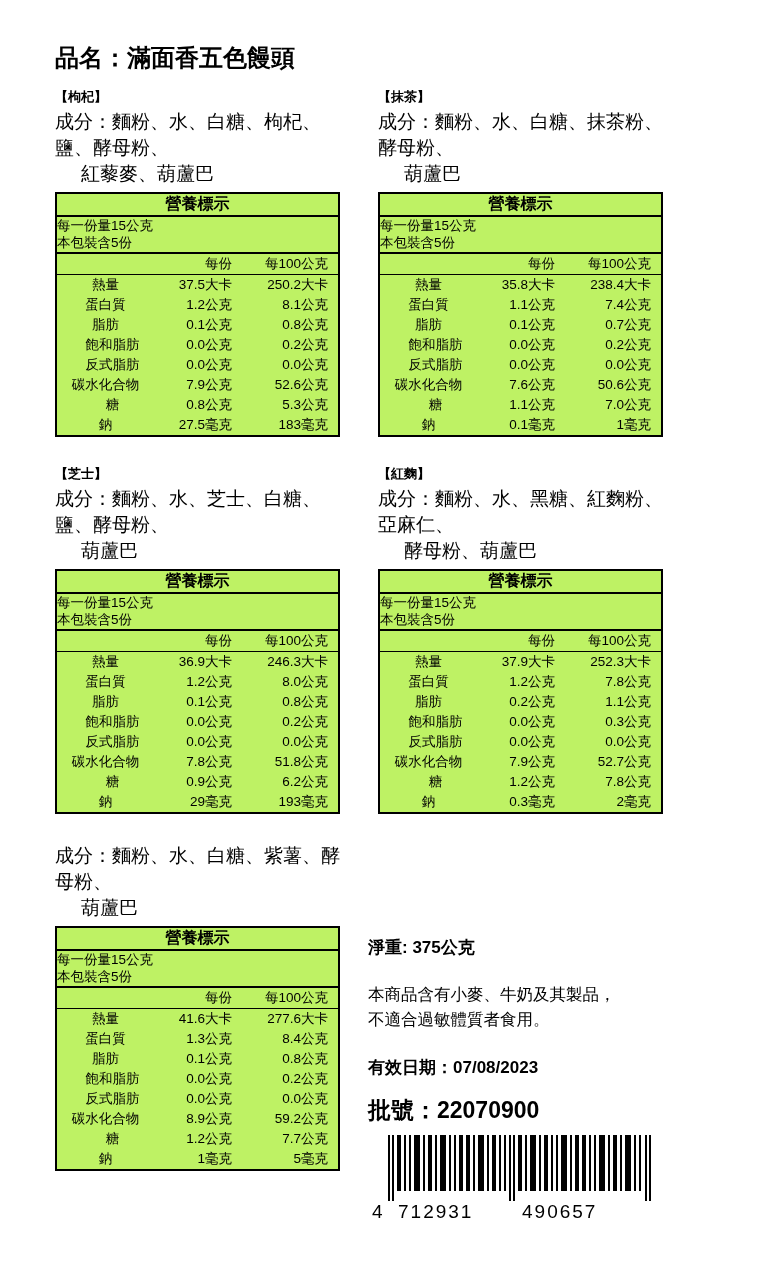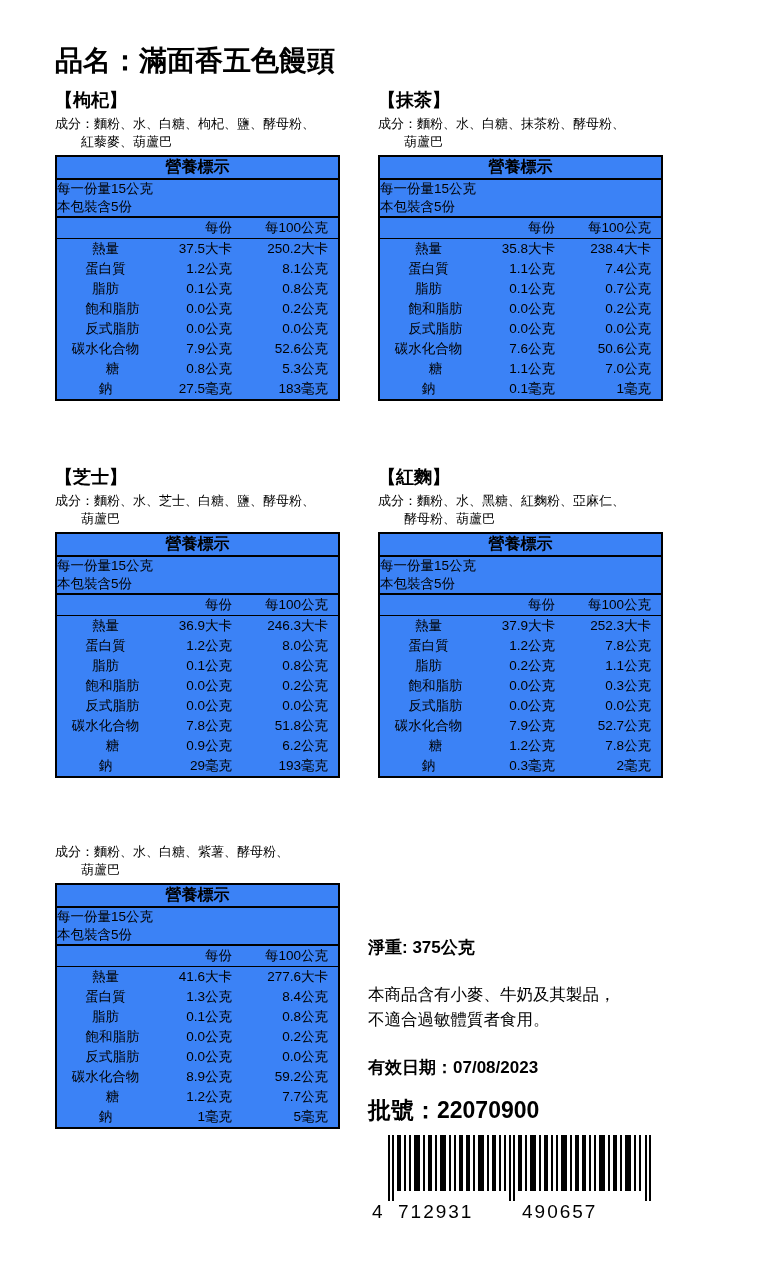--- a/index.html
+++ b/index.html
@@ -18,53 +18,53 @@
   .page {
     position: relative;
     width: 780px;
     height: 1262px;
     padding: 0;
   }
   .title {
     position: absolute;
     left: 55px;
     top: 42px;
-    font-size: 28px;
+    font-size: 24px;
     font-weight: bold;
     letter-spacing: 0px;
     white-space: nowrap;
   }
 
   
   .panel {
     position: absolute;
     width: 298px;
   }
   .panel-head {
-    font-size: 18px;
+    font-size: 13px;
     font-weight: bold;
     margin-bottom: 3px;
     white-space: nowrap;
   }
   .ingredients {
-    font-size: 13px;
+    font-size: 19px;
     line-height: 1.38;
     margin-bottom: 4px;
   }
   .ingredients .cont {
     display: block;
     padding-left: 26px;
   }
 
   table.nutri {
     border-collapse: collapse;
     width: 285px;
     border: 2px solid #000;
     font-size: 13.5px;
-    background: #3b82f6;
+    background: #bef264;
   }
   table.nutri td {
     padding: 0;
   }
   .nt-title {
     text-align: center;
     font-size: 16px;
     font-weight: bold;
     border-bottom: 2px solid #000;
     padding: 2px 0 3px 0;

